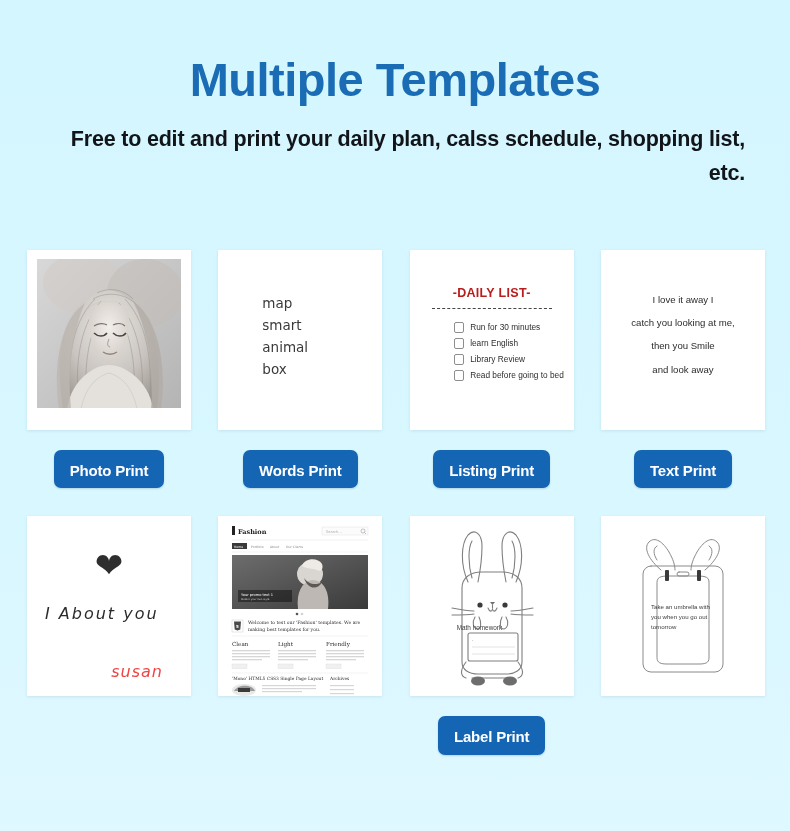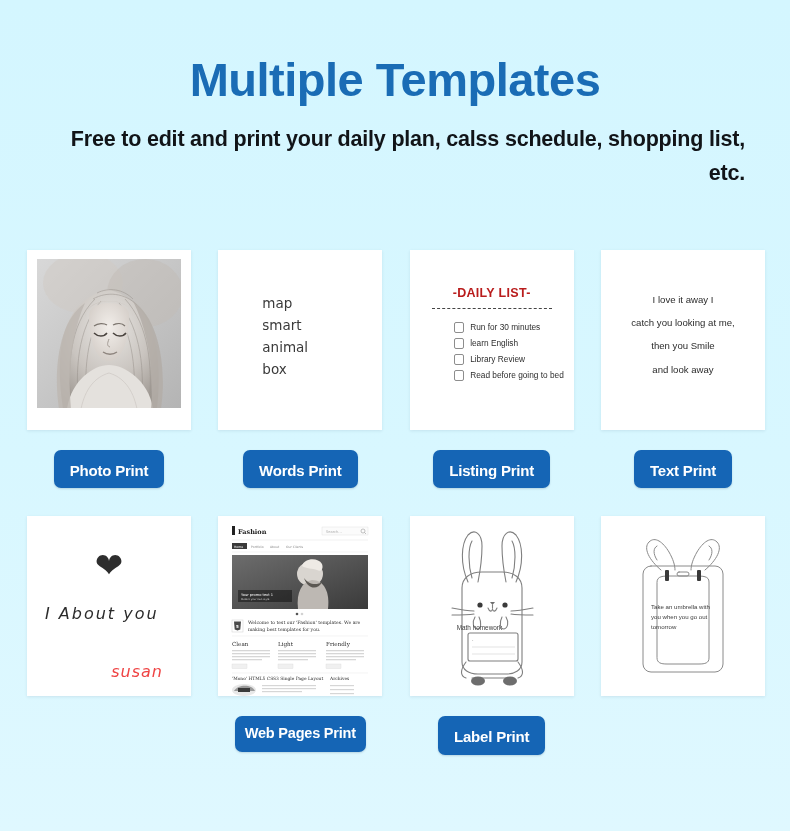--- a/index.html
+++ b/index.html
@@ -429,21 +429,20 @@
                   <rect x="44" y="172" width="54" height="1.2"></rect>
                 <rect x="44" y="175" width="40" height="1.2"></rect>
                 <rect x="112" y="169" width="24" height="1.2"></rect>
                   <rect x="112" y="173" width="24" height="1.2"></rect>
                 <rect x="112" y="177" width="24" height="1.2"></rect>
               </g>
               <rect x="44" y="178" width="14" height="0.1" fill="none"></rect>
             </svg>
           </div>
         </div>
-        <button class="btn small">Web Pages Print</button>
       </div>
 
       <div class="cell">
         <div class="card">
           <div class="outline">
             <svg viewBox="0 0 164 180">
               <rect width="164" height="180" fill="#fff"></rect>
               <g fill="none" stroke="#7f7f7f" stroke-width="1.1" stroke-linejoin="round" stroke-linecap="round">
 
                 <path d="M58 66 C50 48 51 28 58 19 C65 12 72 18 72 30 C72 42 70 56 68 66"></path>

